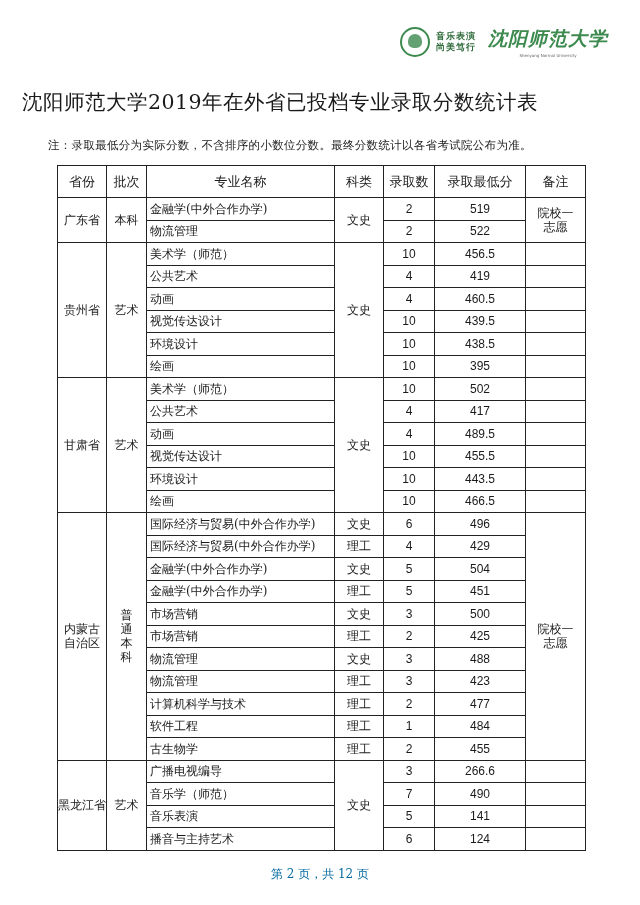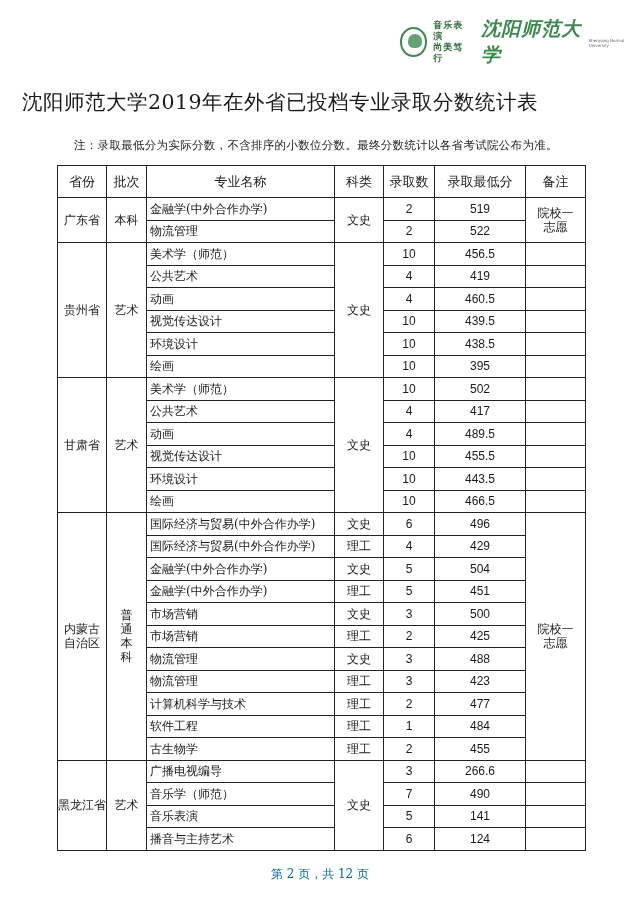--- a/index.html
+++ b/index.html
@@ -4,25 +4,25 @@
 <style>
   html, body { margin:0; padding:0; background:#ffffff; }
   body { width:640px; height:905px; position:relative; overflow:hidden;
          font-family:"DejaVu Serif", serif; color:#1a1a1a; }
   .logo { position:absolute; left:400px; top:22px; height:40px; display:flex; align-items:center; }
   .logo-emblem { width:30px; height:30px; border-radius:50%; border:2px solid #3d8a4f;
                  position:relative; box-sizing:border-box; }
   .logo-emblem::after { content:""; position:absolute; left:6px; top:5px; width:14px; height:14px;
                  border-radius:50% 50% 40% 40%; background:#3d8a4f; opacity:.8; }
   .logo-motto { margin-left:6px; font-size:9px; line-height:11px; color:#2f6b3b; font-weight:bold; letter-spacing:1px; }
-  .logo-name-wrap { margin-left:12px; display:flex; align-items:center; }
+  .logo-name-wrap { margin-left:12px; display:flex; flex-direction:column; align-items:center; }
   .logo-name { font-size:19px; color:#3d8a4f; font-weight:bold; font-style:italic; letter-spacing:1px; font-family:"DejaVu Serif", serif; }
   .logo-en { font-size:4px; color:#666; margin-top:1px; font-family:"DejaVu Sans", sans-serif; }
   .title { position:absolute; left:0; width:560px; top:88px; text-align:center; font-size:20.5px; letter-spacing:0.5px; }
-  .note { position:absolute; left:74px; top:138px; font-size:11.5px; color:#222; letter-spacing:0.3px; }
+  .note { position:absolute; left:48px; top:138px; font-size:11.5px; color:#222; letter-spacing:0.3px; }
   table.t { position:absolute; left:57px; top:165px; border-collapse:collapse; table-layout:fixed; }
   table.t td, table.t th { border:1.5px solid #222; padding:0; font-weight:normal; font-size:12px; height:21.5px; line-height:14px; }
   table.t th { height:31px; font-size:13px; }
   .c { text-align:center; }
   .l { text-align:left; padding-left:3px !important; }
   .num { font-family:"Liberation Sans", sans-serif; font-size:13px; }
   .footer { position:absolute; left:0; width:640px; top:866px; text-align:center; font-size:12px; color:#0369a1; }
 </style>
 </head>
 <body>

